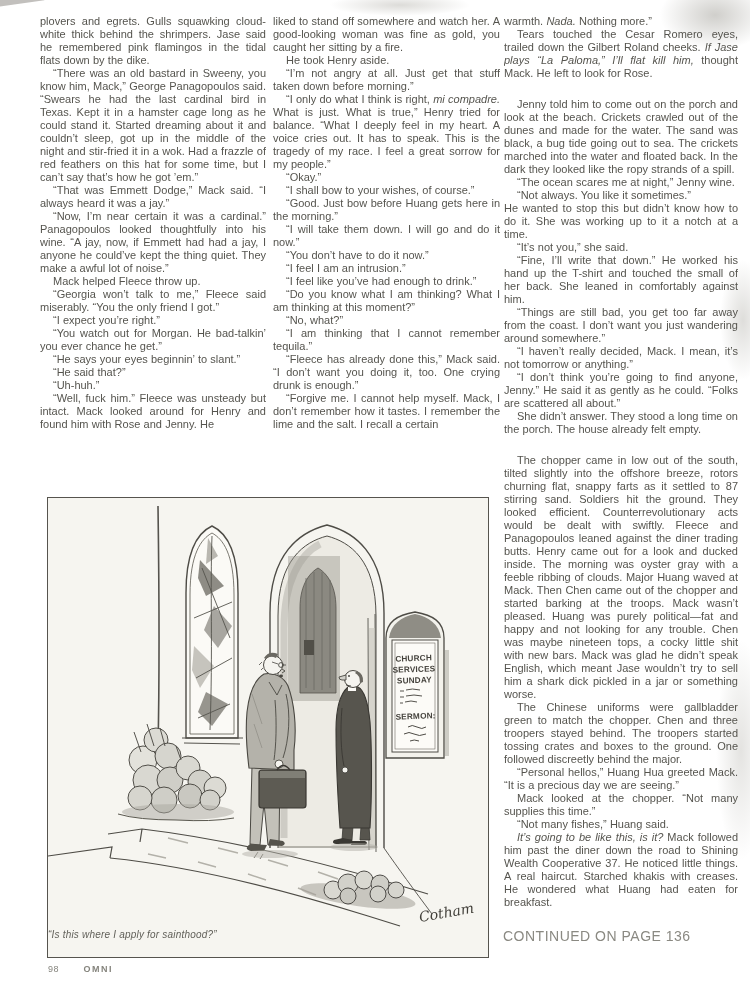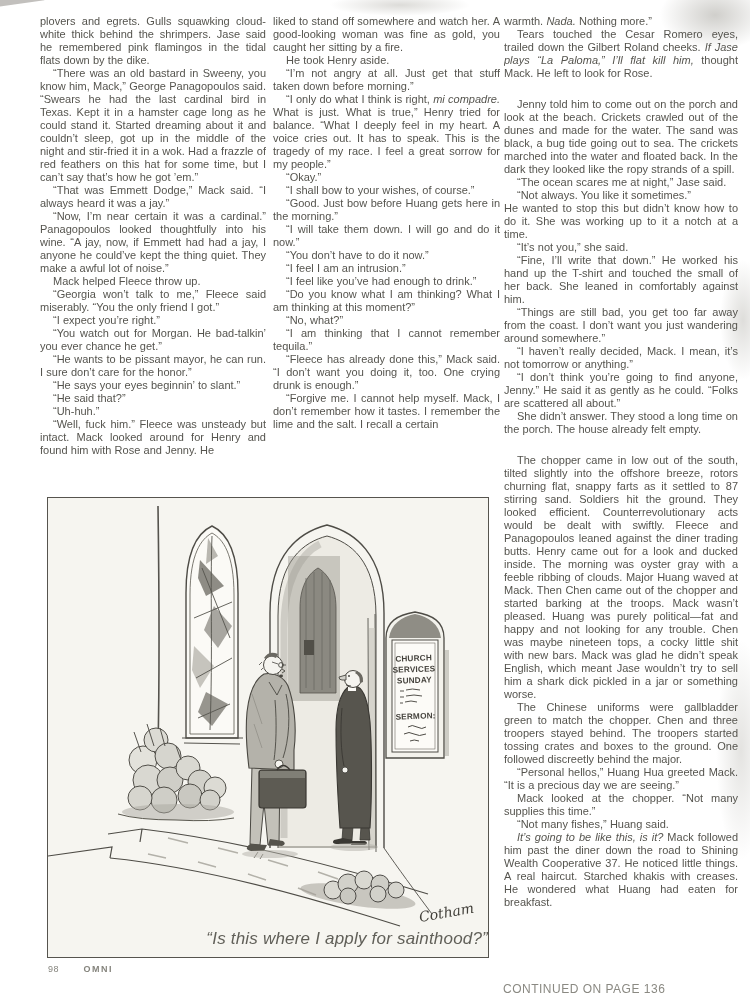--- a/index.html
+++ b/index.html
@@ -19,47 +19,46 @@
   .para{margin:0;text-align:justify;font-size:11px;line-height:13px;color:#55544e;
         word-spacing:.2px;hyphens:auto;-webkit-hyphens:auto;}
   .para.ind{text-indent:13px;}
   .para.gap{margin-top:18px;}
   .para i{font-style:italic;margin-top:35px;}
   #col1{left:40px;width:226px;height:478px;}
   #col2{left:273px;width:227px;height:478px;}
   #col3{left:504px;width:234px;height:942px;}
   .cartoon-box{position:absolute;left:47px;top:497px;width:440px;height:459px;
                border:1.5px solid #56544e;background:#f6f5f0;}
-  .caption{position:absolute;left:0;right:0;top:431px;text-align:right;font-style:italic;
-           font-size:17px;color:#605f58;letter-spacing:.2px;}
+  .caption{position:absolute;left:0;right:0;top:431px;text-align:left;font-style:italic;
+           font-size:10px;color:#605f58;letter-spacing:.2px;}
   .footer-left{position:absolute;left:48px;top:964px;font-size:9px;color:#85847d;}
   .footer-left .pgnum{margin-right:22px;letter-spacing:.5px;}
   .footer-left .mag{letter-spacing:1.5px;font-weight:bold;}
-  .footer-right{position:absolute;left:503px;top:982px;font-size:12px;color:#8a8982;letter-spacing:.5px;}
+  .footer-right{position:absolute;left:503px;top:928px;font-size:14px;color:#8a8982;letter-spacing:.5px;}
 </style>
 </head>
 <body>
 
 <div class="page">
   <div class="noise1"></div>
   <div class="noise2"></div>
   <div class="noise3"></div>
   <div class="noise4"></div>
   <div class="corner-tl"></div>
 
   <div id="col1" class="col">
       <p class="para">plovers and egrets. Gulls squawking cloud-white thick behind the shrimpers. Jase said he remembered pink flamingos in the tidal flats down by the dike.</p>
       <p class="para ind">“There was an old bastard in Sweeny, you know him, Mack,” George Panagopoulos said. “Swears he had the last cardinal bird in Texas. Kept it in a hamster cage long as he could stand it. Started dreaming about it and couldn’t sleep, got up in the middle of the night and stir-fried it in a wok. Had a frazzle of red feathers on this hat for some time, but I can’t say that’s how he got ’em.”</p>
       <p class="para ind">“That was Emmett Dodge,” Mack said. “I always heard it was a jay.”</p>
       <p class="para ind">“Now, I’m near certain it was a cardinal.” Panagopoulos looked thoughtfully into his wine. “A jay, now, if Emmett had had a jay, I anyone he could’ve kept the thing quiet. They make a awful lot of noise.”</p>
       <p class="para ind">Mack helped Fleece throw up.</p>
       <p class="para ind">“Georgia won’t talk to me,” Fleece said miserably. “You the only friend I got.”</p>
       <p class="para ind">“I expect you’re right.”</p>
       <p class="para ind">“You watch out for Morgan. He bad-talkin’ you ever chance he get.”</p>
-      <p class="para ind">“He wants to be pissant mayor, he can run. I sure don’t care for the honor.”</p>
       <p class="para ind">“He says your eyes beginnin’ to slant.”</p>
       <p class="para ind">“He said that?”</p>
       <p class="para ind">“Uh-huh.”</p>
       <p class="para ind">“Well, fuck him.” Fleece was unsteady but intact. Mack looked around for Henry and found him with Rose and Jenny. He</p>
     </div>
   <div id="col2" class="col">
       <p class="para">liked to stand off somewhere and watch her. A good-looking woman was fine as gold, you caught her sitting by a fire.</p>
       <p class="para ind">He took Henry aside.</p>
       <p class="para ind">“I’m not angry at all. Just get that stuff taken down before morning.”</p>
       <p class="para ind">“I only do what I think is right, <i>mi compadre.</i> What is just. What is true,” Henry tried for balance. “What I deeply feel in my heart. A voice cries out. It has to speak. This is the tragedy of my race. I feel a great sorrow for my people.”</p>
@@ -73,21 +72,21 @@
       <p class="para ind">“Do you know what I am thinking? What I am thinking at this moment?”</p>
       <p class="para ind">“No, what?”</p>
       <p class="para ind">“I am thinking that I cannot remember tequila.”</p>
       <p class="para ind">“Fleece has already done this,” Mack said. “I don’t want you doing it, too. One crying drunk is enough.”</p>
       <p class="para ind">“Forgive me. I cannot help myself. Mack, I don’t remember how it tastes. I remember the lime and the salt. I recall a certain</p>
     </div>
   <div id="col3" class="col">
       <p class="para">warmth. <i>Nada.</i> Nothing more.”</p>
       <p class="para ind">Tears touched the Cesar Romero eyes, trailed down the Gilbert Roland cheeks. <i>If Jase plays “La Paloma,” I’ll flat kill him,</i> thought Mack. He left to look for Rose.</p>
       <p class="para ind gap">Jenny told him to come out on the porch and look at the beach. Crickets crawled out of the dunes and made for the water. The sand was black, a bug tide going out to sea. The crickets marched into the water and floated back. In the dark they looked like the ropy strands of a spill.</p>
-      <p class="para ind">“The ocean scares me at night,” Jase said.</p>
+      <p class="para ind">“The ocean scares me at night,” Jenny wine.</p>
       <p class="para ind">“Not always. You like it sometimes.”</p>
       <p class="para">He wanted to stop this but didn’t know how to do it. She was working up to it a notch at a time.</p>
       <p class="para ind">“It’s not you,” she said.</p>
       <p class="para ind">“Fine, I’ll write that down.” He worked his hand up the T-shirt and touched the small of her back. She leaned in comfortably against him.</p>
       <p class="para ind">“Things are still bad, you get too far away from the coast. I don’t want you just wandering around somewhere.”</p>
       <p class="para ind">“I haven’t really decided, Mack. I mean, it’s not tomorrow or anything.”</p>
       <p class="para ind">“I don’t think you’re going to find anyone, Jenny.” He said it as gently as he could. “Folks are scattered all about.”</p>
       <p class="para ind">She didn’t answer. They stood a long time on the porch. The house already felt empty.</p>
       <p class="para ind gap">The chopper came in low out of the south, tilted slightly into the offshore breeze, rotors churning flat, snappy farts as it settled to 87 stirring sand. Soldiers hit the ground. They looked efficient. Counterrevolutionary acts would be dealt with swiftly. Fleece and Panagopoulos leaned against the diner trading butts. Henry came out for a look and ducked inside. The morning was oyster gray with a feeble ribbing of clouds. Major Huang waved at Mack. Then Chen came out of the chopper and started barking at the troops. Mack wasn’t pleased. Huang was purely political—fat and happy and not looking for any trouble. Chen was maybe nineteen tops, a cocky little shit with new bars. Mack was glad he didn’t speak English, which meant Jase wouldn’t try to sell him a shark dick pickled in a jar or something worse.</p>
       <p class="para ind">The Chinese uniforms were gallbladder green to match the chopper. Chen and three troopers stayed behind. The troopers started tossing crates and boxes to the ground. One followed discreetly behind the major.</p>

